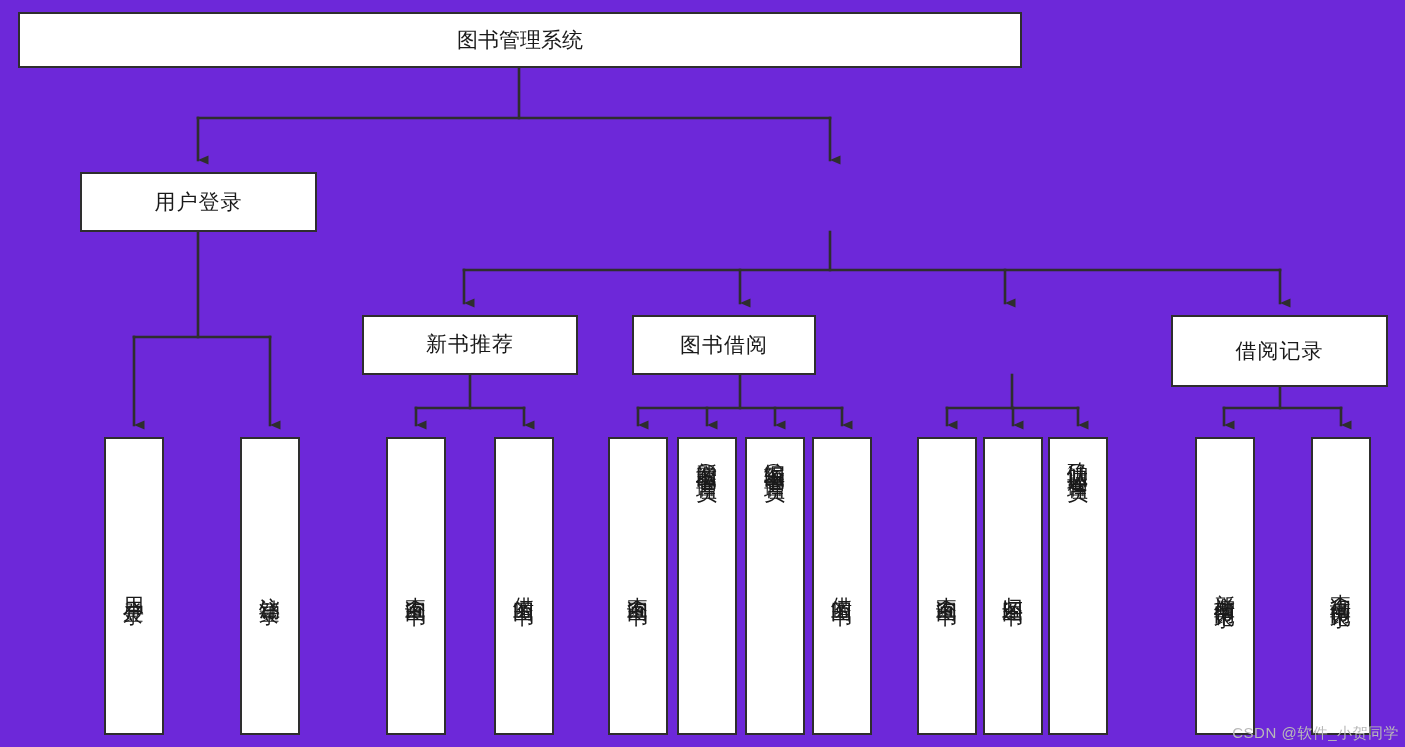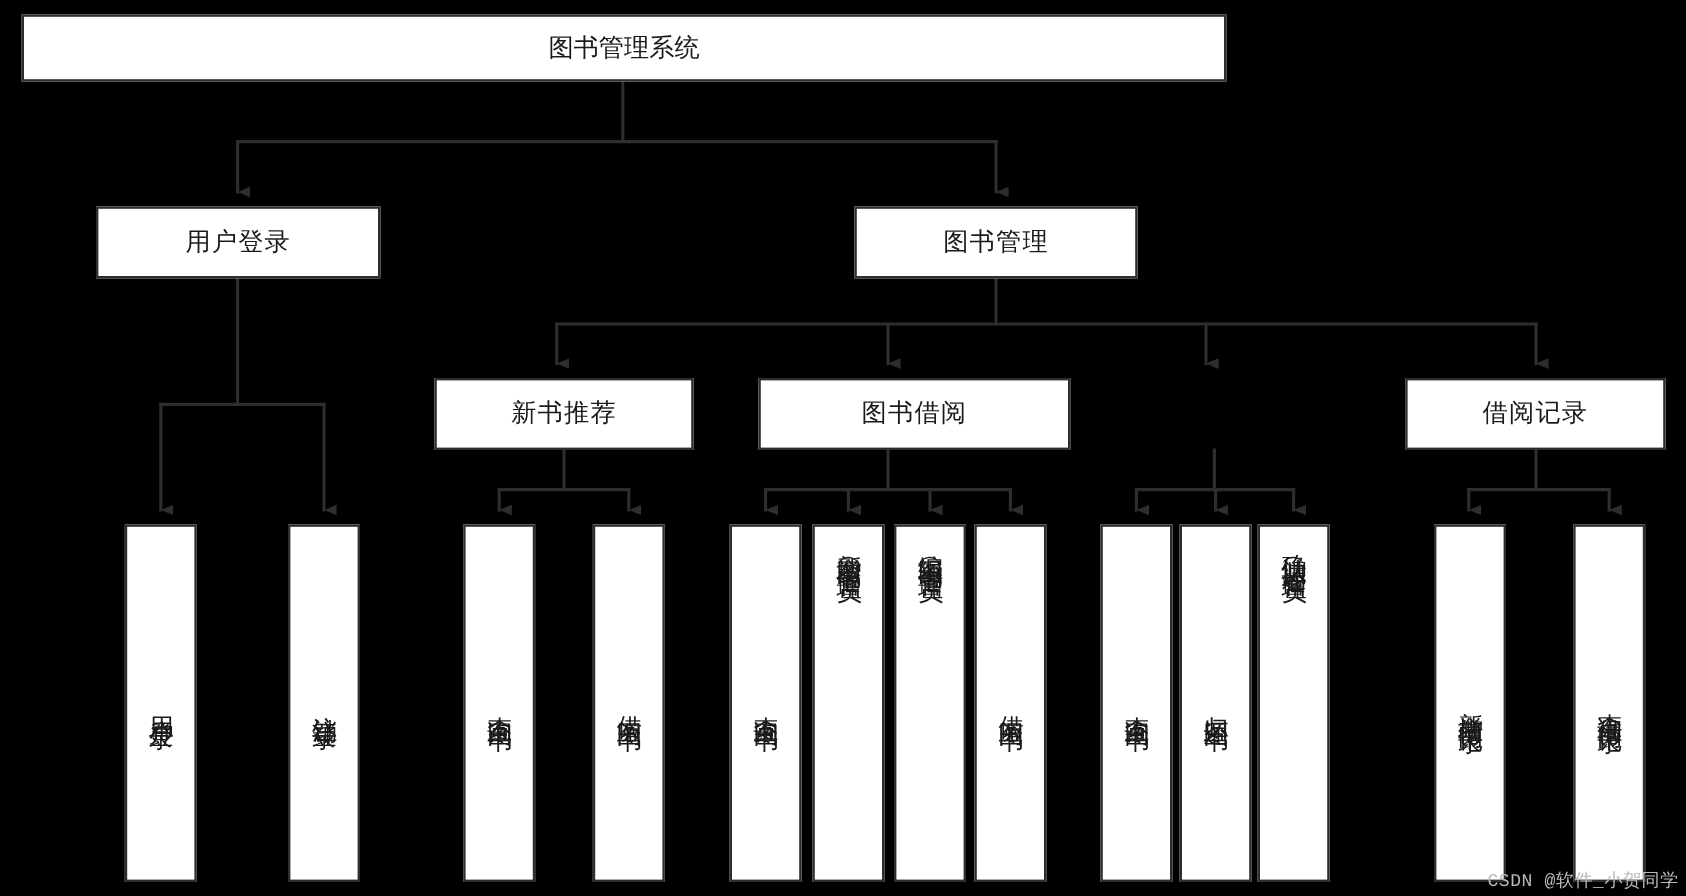--- a/index.html
+++ b/index.html
@@ -5,21 +5,21 @@
 <style>
   html,body{margin:0;padding:0;background:#ffffff;}
   body{
     font-family:"Liberation Sans","DejaVu Sans",sans-serif;
     -webkit-font-smoothing:antialiased;
   }
   #canvas{
     position:relative;
     width:1405px;
     height:747px;
-    background:#000000;
+    background:#6d28d9;
     overflow:hidden;
     text-align:right;
   }
   svg#wires{
     position:absolute;
     left:0; top:0;
     width:1405px; height:747px;
     pointer-events:none;
   }
   .node{
@@ -60,21 +60,21 @@
     display:block;
   }
   .watermark{
     position:absolute;
     right:6px;
     bottom:4px;
     font-size:15px;
     color:#b9b9b9;
     letter-spacing:0.5px;
     white-space:nowrap;
-    font-family:Liberation Mono, monospace;
+    font-family:Liberation Sans, sans-serif;
   }
 </style>
 </head>
 <body>
 
 <div id="canvas">
 
   <svg id="wires" viewBox="0 0 1405 747" xmlns="http://www.w3.org/2000/svg">
     <defs>
       <marker id="arw" markerWidth="10" markerHeight="11" refX="5" refY="10.5" orient="auto" markerUnits="userSpaceOnUse">
@@ -127,34 +127,31 @@
   </svg>
 
   <div class="node root" style="left:18px;top:12px;width:1004px;height:56px;">
     <span>图书管理系统</span>
   </div>
 
   <div class="node horiz" style="left:80px;top:172px;width:237px;height:60px;">
     <span>用户登录</span>
   </div>
 
-  <div class="node horiz" style="left:712px;top:172px;width:236px;height:60px;">
-    <span>图书管理</span>
-  </div>
 
   <div class="node horiz" style="left:362px;top:315px;width:216px;height:60px;font-family:Liberation Serif, serif;">
     <span>新书推荐</span>
   </div>
 
-  <div class="node horiz" style="left:632px;top:315px;width:260px;height:60px;">
+  <div class="node horiz" style="left:632px;top:315px;width:184px;height:60px;">
     <span>图书借阅</span>
   </div>
 
 
-  <div class="node horiz" style="left:1171px;top:315px;width:217px;height:60px;">
+  <div class="node horiz" style="left:1171px;top:315px;width:217px;height:72px;">
     <span>借阅记录</span>
   </div>
 
   <div class="node vert" style="left:104px;top:437px;width:60px;height:298px;">
     <span class="vtext">用户登录</span>
   </div>
 
   <div class="node vert" style="left:240px;top:437px;width:60px;height:298px;">
     <span class="vtext">注销登录</span>
   </div>

